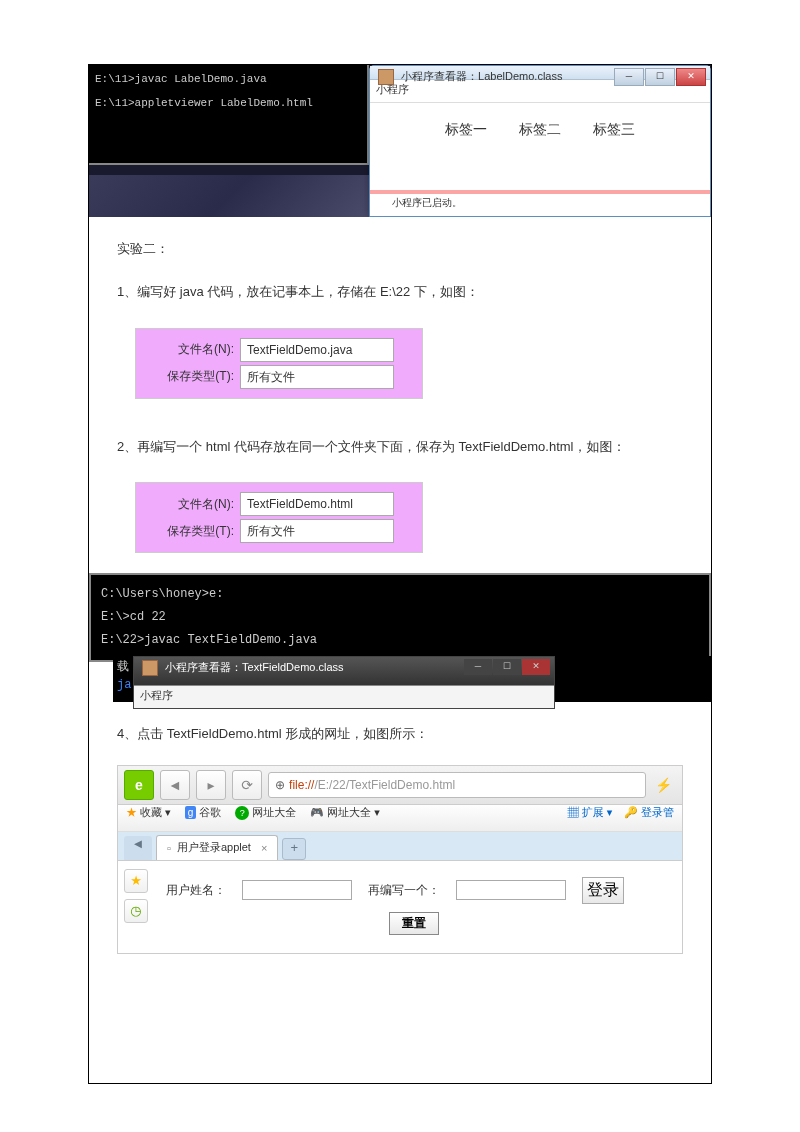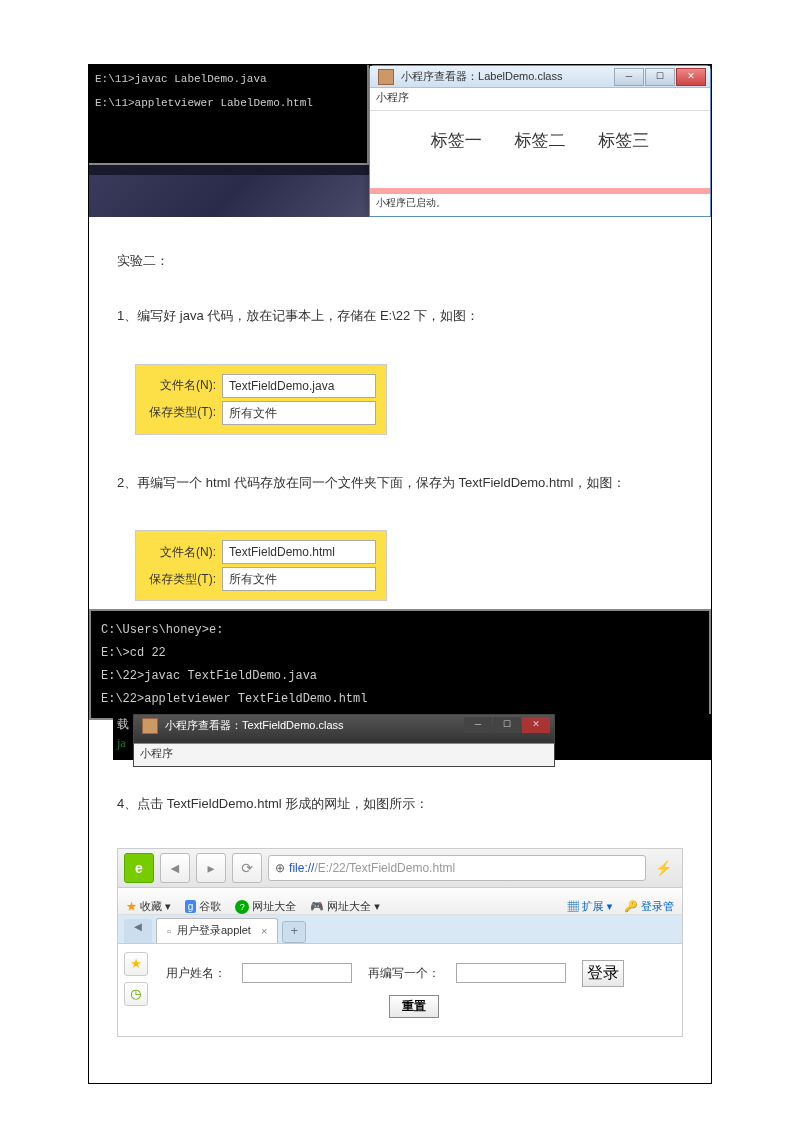--- a/index.html
+++ b/index.html
@@ -1,37 +1,37 @@
 <!DOCTYPE html>
 <html><head>
 <meta charset="utf-8">
 <style>
 body{margin:0;background:#fff;font-family:"Microsoft YaHei",Arial,sans-serif;font-size:13px;color:#333}
 .page{width:800px;height:1132px;margin:0 auto;position:relative;background:#fff}
 .doc-frame{position:absolute;left:88px;top:64px;right:88px;bottom:48px;border:1px solid #000;padding:0}
 .section{padding:0 28px}
-.para{margin:32px 0;line-height:1.8}
+.para{margin:20px 0;line-height:1.8}
 
 
 .shot1{position:relative;height:152px;margin:0 0 20px 0;background:#1a1a2e;overflow:hidden}
 .cmd1{position:absolute;left:0;top:0;width:280px;height:100px;background:#000;border:2px solid #888;border-top:none;border-left:none;font-family:"Consolas","Courier New",monospace;color:#ccc;font-size:11px;padding:6px;box-sizing:border-box;line-height:1.6}
 .bgdeco{position:absolute;left:0;top:110px;width:280px;height:42px;background:linear-gradient(135deg,#3a3a5a 0%,#2a2a4a 50%,#4a4a6a 100%)}
 .win7{position:absolute;left:280px;top:0;right:0;height:150px;border:1px solid #5a8fc0;border-radius:5px 5px 0 0;background:#fff;box-shadow:0 0 8px rgba(0,0,0,.3)}
-.win7-title{height:22px;background:linear-gradient(#eaf2fb,#d0e0f0);border-bottom:1px solid #b0c0d0;font-size:11px;padding:3px 8px;box-sizing:border-box;position:relative}
+.win7-title{height:14px;background:linear-gradient(#eaf2fb,#d0e0f0);border-bottom:1px solid #b0c0d0;font-size:11px;padding:3px 8px;box-sizing:border-box;position:relative}
 .win7-icon{display:inline-block;width:14px;height:14px;background:#c96;margin-right:4px;vertical-align:middle;border:1px solid #964}
 .win7-btns{position:absolute;right:4px;top:2px;display:flex;gap:1px}
 .win7-btn{width:28px;height:16px;background:linear-gradient(#e8f0fa,#c0d0e0);border:1px solid #9ab;font-size:9px;text-align:center;line-height:14px}
 .win7-btn.close{background:linear-gradient(#e88,#c44);color:#fff;border-color:#a33}
 .win7-menu{height:18px;border-bottom:1px solid #ddd;font-size:11px;padding:2px 6px}
-.win7-body{padding:18px 40px;font-size:17px;text-align:center}
+.win7-body{padding:18px 40px;font-size:14px;text-align:center}
 .win7-body span{margin:0 14px}
-.win7-status{position:absolute;bottom:0;left:0;right:0;height:18px;border-top:6px solid #fca5a5;font-size:10px;padding:2px 6px}
-
-
-.savedlg{display:inline-block;background:#fde047;border:1px solid #ccc;padding:6px 10px;margin:4px 0 4px 18px}
+.win7-status{position:absolute;bottom:0;left:0;right:0;height:18px;border-top:4px solid #fca5a5;font-size:10px;padding:2px 22px}
+
+
+.savedlg{display:inline-block;background:#f0abfc;border:1px solid #ccc;padding:6px 28px;margin:4px 0 16px 18px}
 .savedlg .row{display:flex;align-items:center;margin:3px 0}
 .savedlg .lbl{width:70px;text-align:right;font-size:12px;margin-right:6px}
 .savedlg .fld{background:#fff;border:1px solid #aaa;padding:2px 6px;font-size:12px;min-width:140px;height:18px;line-height:18px}
 
 
 .cmd2{background:#000;color:#ccc;font-family:"Consolas","Courier New",monospace;font-size:12px;padding:8px 10px;line-height:1.9;margin:4px 0 0 0;border:2px solid #888;position:relative}
 .appwin2{position:relative;margin:-6px 0 0 24px;height:46px;background:#000}
 .appwin2 .aw{position:absolute;left:20px;top:0;width:420px;border:1px solid #444}
 .appwin2 .awt{height:22px;background:linear-gradient(#555,#333);color:#fff;font-size:11px;padding:3px 8px;position:relative}
 .appwin2 .awb{position:absolute;right:4px;top:2px;display:flex;gap:1px}
@@ -39,23 +39,23 @@
 .appwin2 .awb .cls{background:#a33}
 .appwin2 .awm{height:18px;background:#f4f4f4;border-top:1px solid #888;font-size:11px;padding:2px 6px;color:#333}
 
 
 .browser{border:1px solid #ccc;margin:6px 0 0 0;background:#f8f8f8}
 .bnav{height:38px;background:linear-gradient(#f4f4f4,#e4e4e4);border-bottom:1px solid #ccc;display:flex;align-items:center;padding:0 6px;gap:6px}
 .bicon{width:28px;height:28px;border:1px solid #bbb;border-radius:3px;background:linear-gradient(#fff,#eee);display:flex;align-items:center;justify-content:center;font-size:14px;color:#888}
 .bicon.logo{background:#7c0;border-color:#5a0;color:#fff;font-weight:bold}
 .burl{flex:1;height:24px;border:1px solid #bbb;border-radius:3px;background:#fff;display:flex;align-items:center;padding:0 6px;font-size:12px;color:#999}
 .burl .shield{color:#666;margin-right:4px}
-.burl .proto{color:#1d4ed8}
+.burl .proto{color:#c2410c}
 .bolt{width:24px;height:24px;display:flex;align-items:center;justify-content:center;color:#6a0;font-size:14px}
-.bbook{height:26px;background:linear-gradient(#fefefe,#eee);border-bottom:1px solid #ddd;display:flex;align-items:flex-end;padding:0 8px;font-size:11px;gap:14px}
+.bbook{height:26px;background:linear-gradient(#fefefe,#eee);border-bottom:1px solid #ddd;display:flex;align-items:flex-start;padding:0 8px;font-size:11px;gap:14px}
 .bbook .star{color:#f90}
 .bbook .g{background:#4285f4;color:#fff;padding:1px 3px;font-size:10px;border-radius:2px}
 .bbook .q{background:#0a0;color:#fff;width:14px;height:14px;border-radius:50%;display:inline-flex;align-items:center;justify-content:center;font-size:9px}
 .bbook .right{margin-left:auto;display:flex;gap:12px;align-items:center}
 .bbook .ext{color:#06c}
 .bbook .key{color:#06c}
 .btabs{height:28px;background:#d8e8f4;display:flex;align-items:flex-end;padding:0 6px}
 .btab{background:#fff;border:1px solid #bbb;border-bottom:none;height:24px;padding:0 10px;display:flex;align-items:center;font-size:11px;gap:6px;border-radius:3px 3px 0 0}
 .btab .ti{color:#888}
 .btab .tx{color:#888;margin-left:4px}
@@ -129,25 +129,24 @@
       <div class="fld">所有文件</div>
     </div>
   </div>
 
 </div>
 
 <div class="cmd2">
   <div>C:\Users\honey&gt;e:</div>
   <div>E:\&gt;cd 22</div>
   <div>E:\22&gt;javac TextFieldDemo.java</div>
-  <div>E:\22&gt;appletviewer TextFieldDemo.html</div>
 </div>
 <div class="appwin2">
   <span style="position:absolute;left:4px;top:2px;color:#ccc;font-family:Consolas,monospace;font-size:12px">载</span>
-  <span style="position:absolute;left:4px;top:22px;color:#15803d;font-family:Liberation Serif, serif;font-size:12px">ja</span>
+  <span style="position:absolute;left:4px;top:22px;color:#3b82f6;font-family:Liberation Mono, monospace;font-size:12px">ja</span>
   <div class="aw">
     <div class="awt">
       <span class="win7-icon" style="background:#c96"></span>
       <span>小程序查看器：TextFieldDemo.class</span>
       <div class="awb">
         <div>─</div>
         <div>☐</div>
         <div class="cls">✕</div>
       </div>
     </div>

